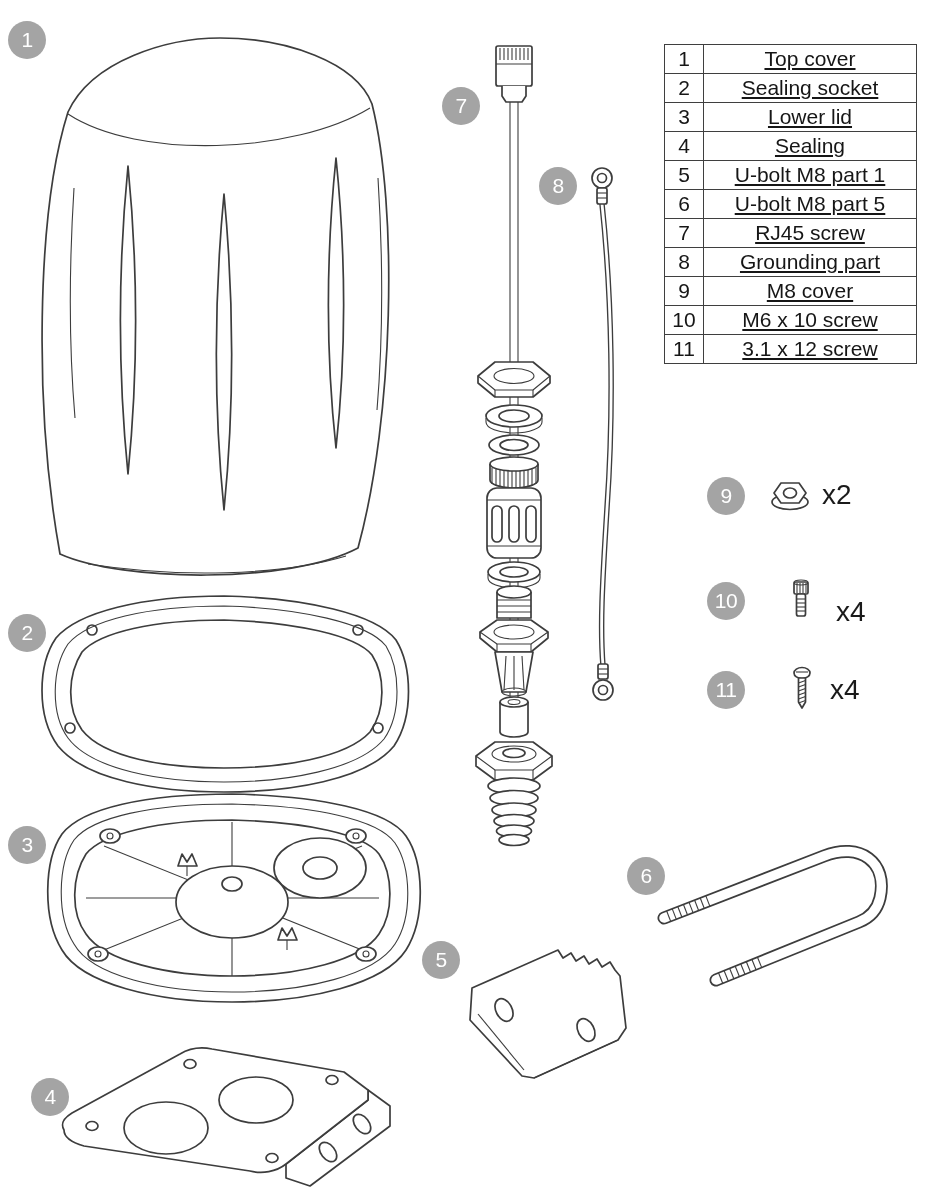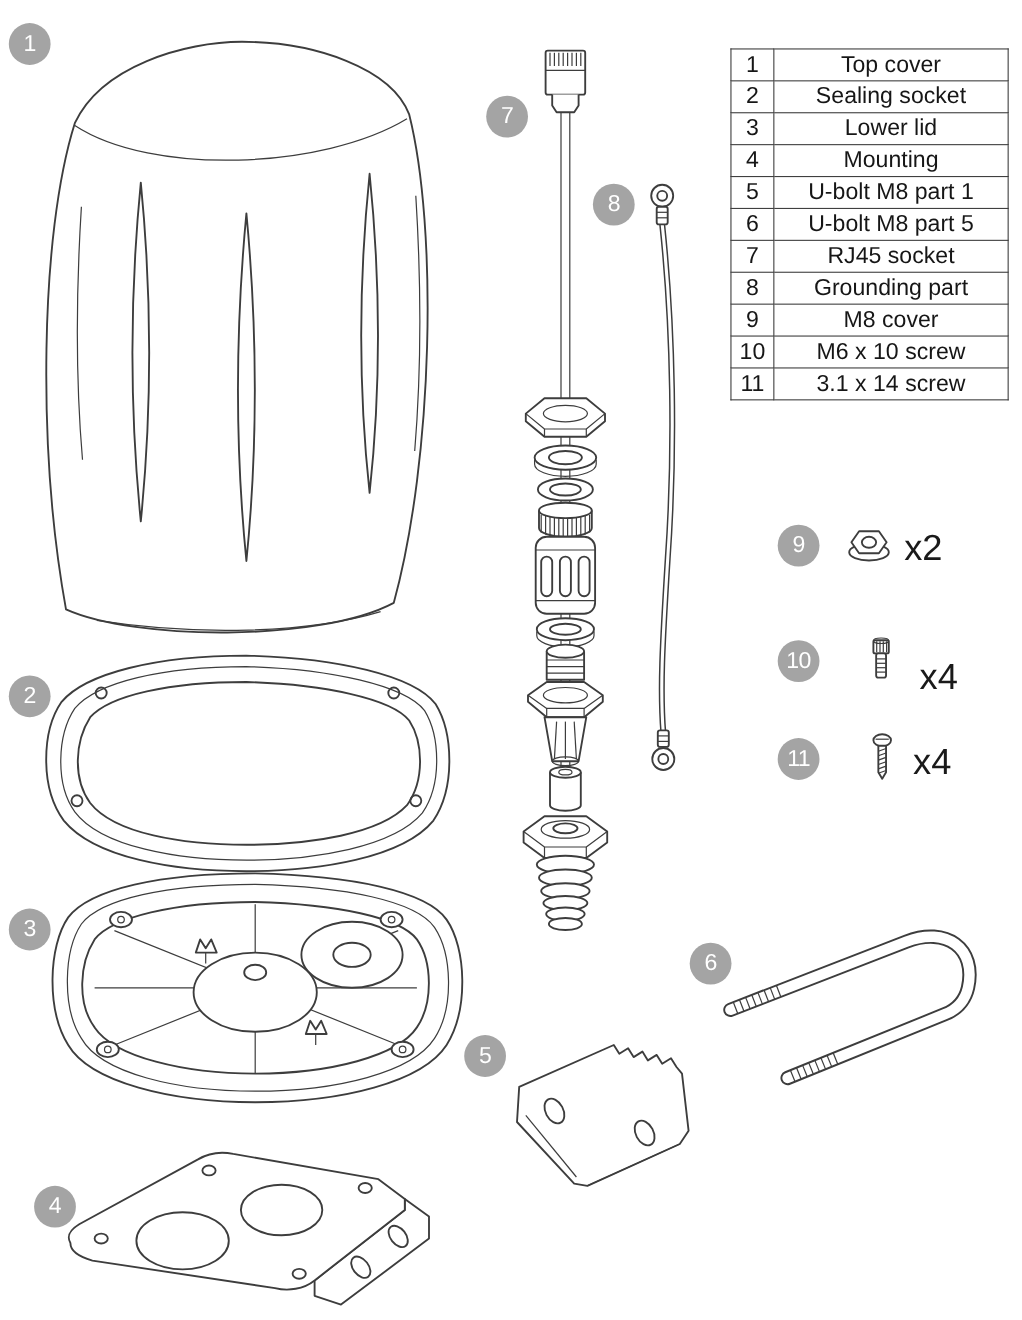--- a/index.html
+++ b/index.html
@@ -14,22 +14,22 @@
   svg.part .tube-i{stroke-width:9.5;stroke:#ffffff;stroke-linecap:round;}
   svg.part .gtube-o{stroke-width:5.5;stroke:#3d3d3d;stroke-linecap:round;}
   svg.part .gtube-i{stroke-width:2.8;stroke:#ffffff;stroke-linecap:round;}
   .badge{position:absolute;width:38px;height:38px;border-radius:50%;background:#a4a4a4;
          color:#fff;display:flex;align-items:center;justify-content:center;
          font-size:21px;font-weight:500;letter-spacing:-0.5px;}
   table.parts{position:absolute;left:664px;top:44px;border-collapse:collapse;
               font-size:21px;color:#161616;}
   table.parts td{border:1.5px solid #3f3f3f;text-align:center;height:28px;padding:0 8px;white-space:nowrap;}
   table.parts td.num{width:26px;padding:0 6px;}
-  table.parts td.nm{width:196px;}
-  .qty{position:absolute;font-size:33px;font-weight:500;color:#1a1a1a;}
+  table.parts td.nm{width:196px;text-decoration:underline;}
+  .qty{position:absolute;font-size:28px;font-weight:500;color:#1a1a1a;}
 </style>
 </head>
 <body>
 
 <div class="canvas">
 
   <div class="badge" style="left:8px;top:21px">1</div>
   <div class="badge" style="left:8px;top:614px">2</div>
   <div class="badge" style="left:8px;top:826px">3</div>
   <div class="badge" style="left:31px;top:1078px">4</div>
@@ -50,49 +50,49 @@
       <tr>
           <td class="num">2</td>
           <td class="nm">Sealing socket</td>
         </tr>
       <tr>
           <td class="num">3</td>
           <td class="nm">Lower lid</td>
         </tr>
       <tr>
           <td class="num">4</td>
-          <td class="nm">Mounting</td>
+          <td class="nm">Sealing</td>
         </tr>
       <tr>
           <td class="num">5</td>
           <td class="nm">U-bolt M8 part 1</td>
         </tr>
       <tr>
           <td class="num">6</td>
           <td class="nm">U-bolt M8 part 5</td>
         </tr>
       <tr>
           <td class="num">7</td>
-          <td class="nm">RJ45 socket</td>
+          <td class="nm">RJ45 screw</td>
         </tr>
       <tr>
           <td class="num">8</td>
           <td class="nm">Grounding part</td>
         </tr>
       <tr>
           <td class="num">9</td>
           <td class="nm">M8 cover</td>
         </tr>
       <tr>
           <td class="num">10</td>
           <td class="nm">M6 x 10 screw</td>
         </tr>
       <tr>
           <td class="num">11</td>
-          <td class="nm">3.1 x 14 screw</td>
+          <td class="nm">3.1 x 12 screw</td>
         </tr>
     </tbody>
   </table>
 
   <svg class="part" style="left:28px;top:18px" width="372" height="575" viewBox="0 0 372 575">
     <path class="w" d="M32,536 C6,392 8,196 40,94 C64,42 140,20 192,20 C258,20 328,44 344,86 C370,190 366,398 330,530 C262,566 94,564 32,536 Z"></path>
     <path class="thin" d="M40,96 C110,142 266,136 342,90"></path>
     <path class="thin" d="M60,546 C150,560 252,558 318,538"></path>
     <path d="M100,148 C90,250 90,356 100,456 C110,356 110,250 100,148 Z"></path>
     <path d="M196,176 C186,282 186,392 196,492 C206,392 206,282 196,176 Z"></path>

